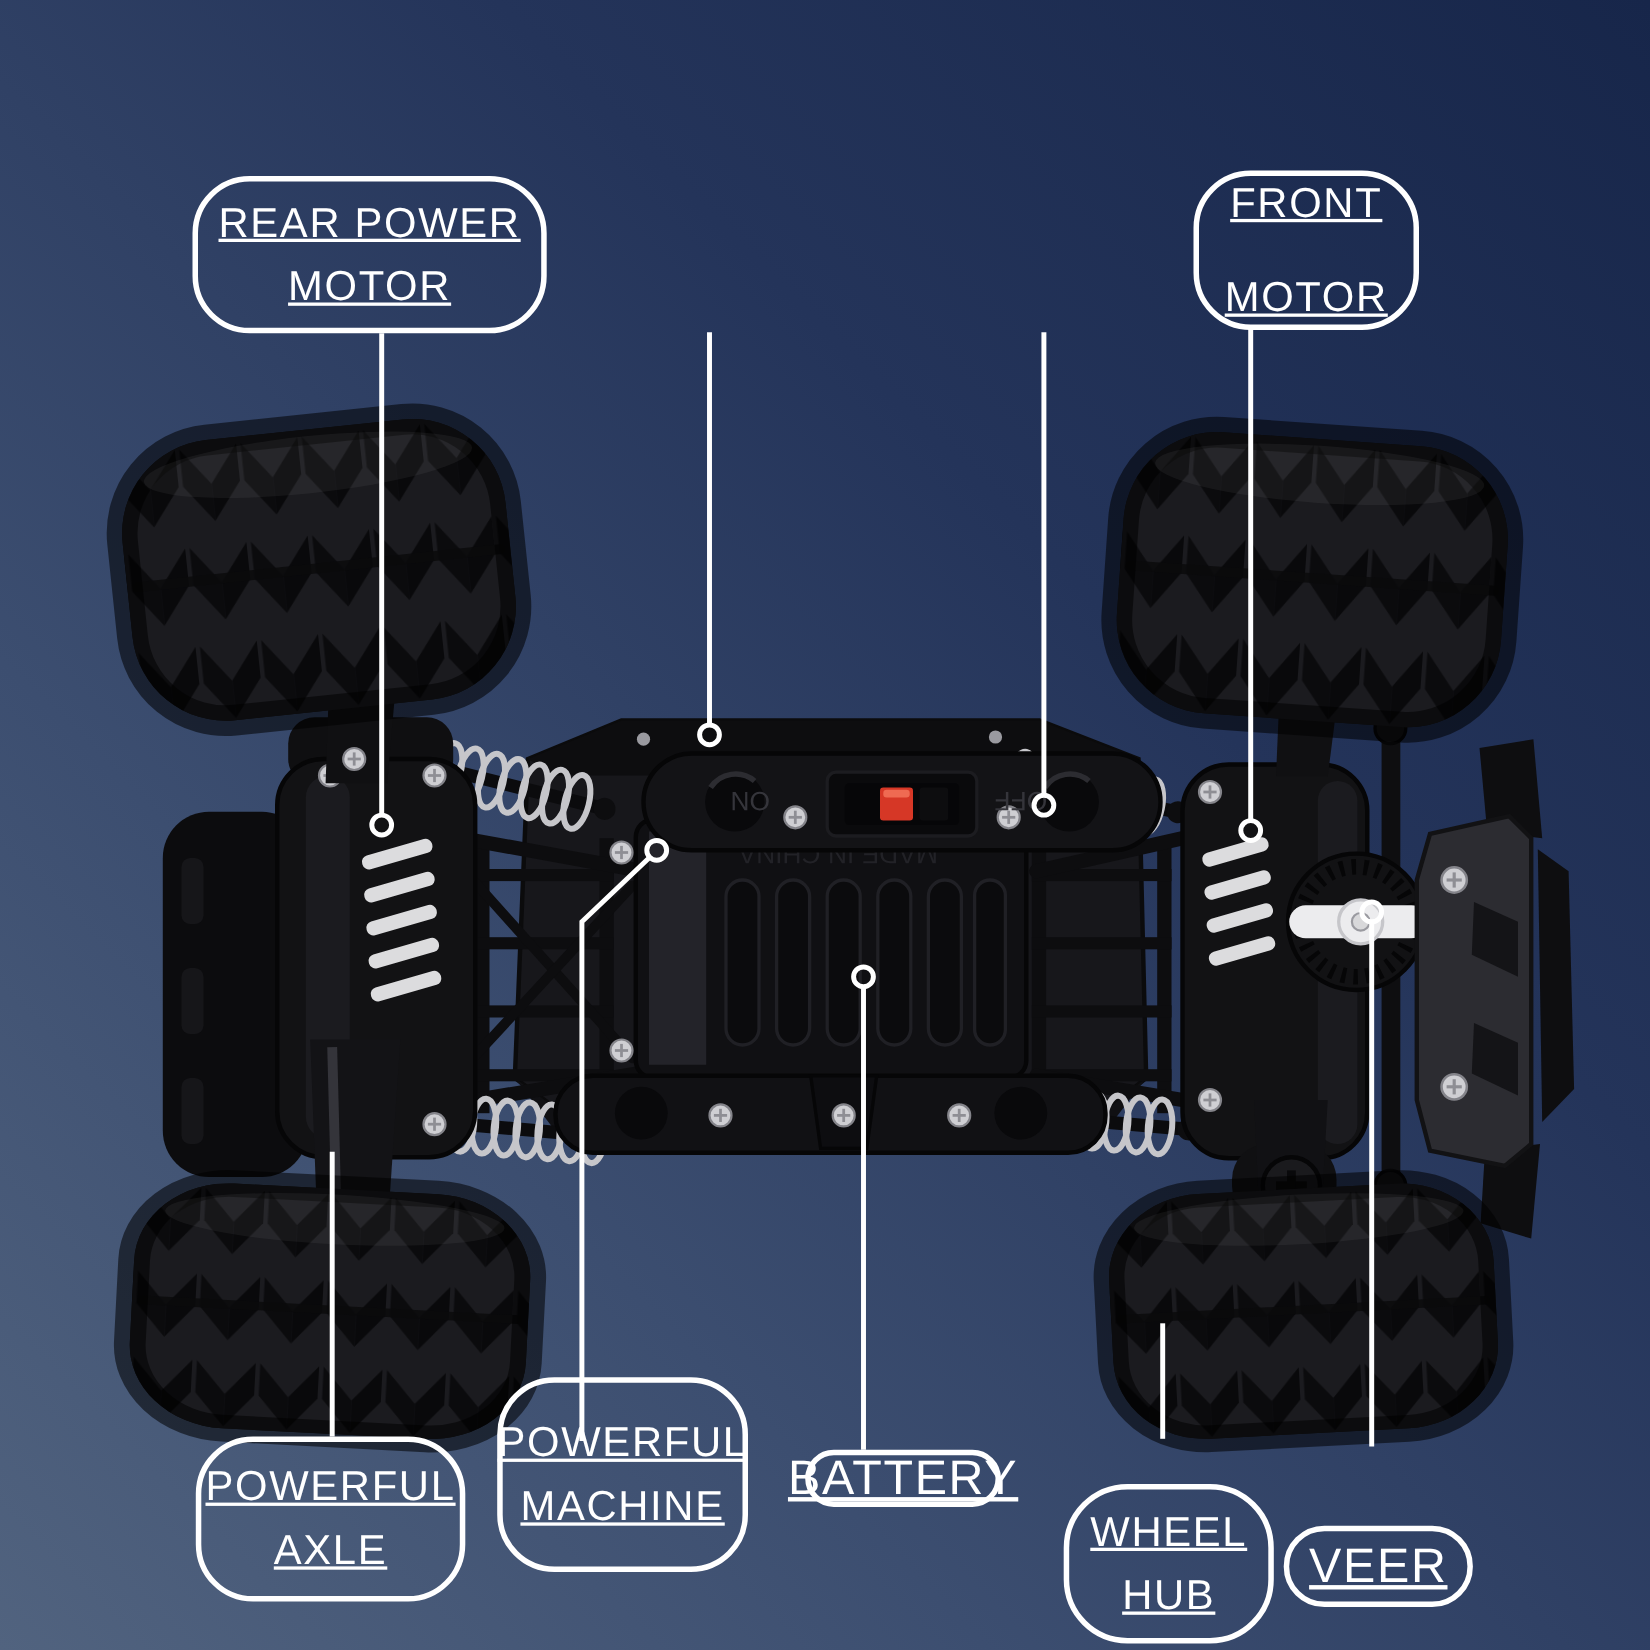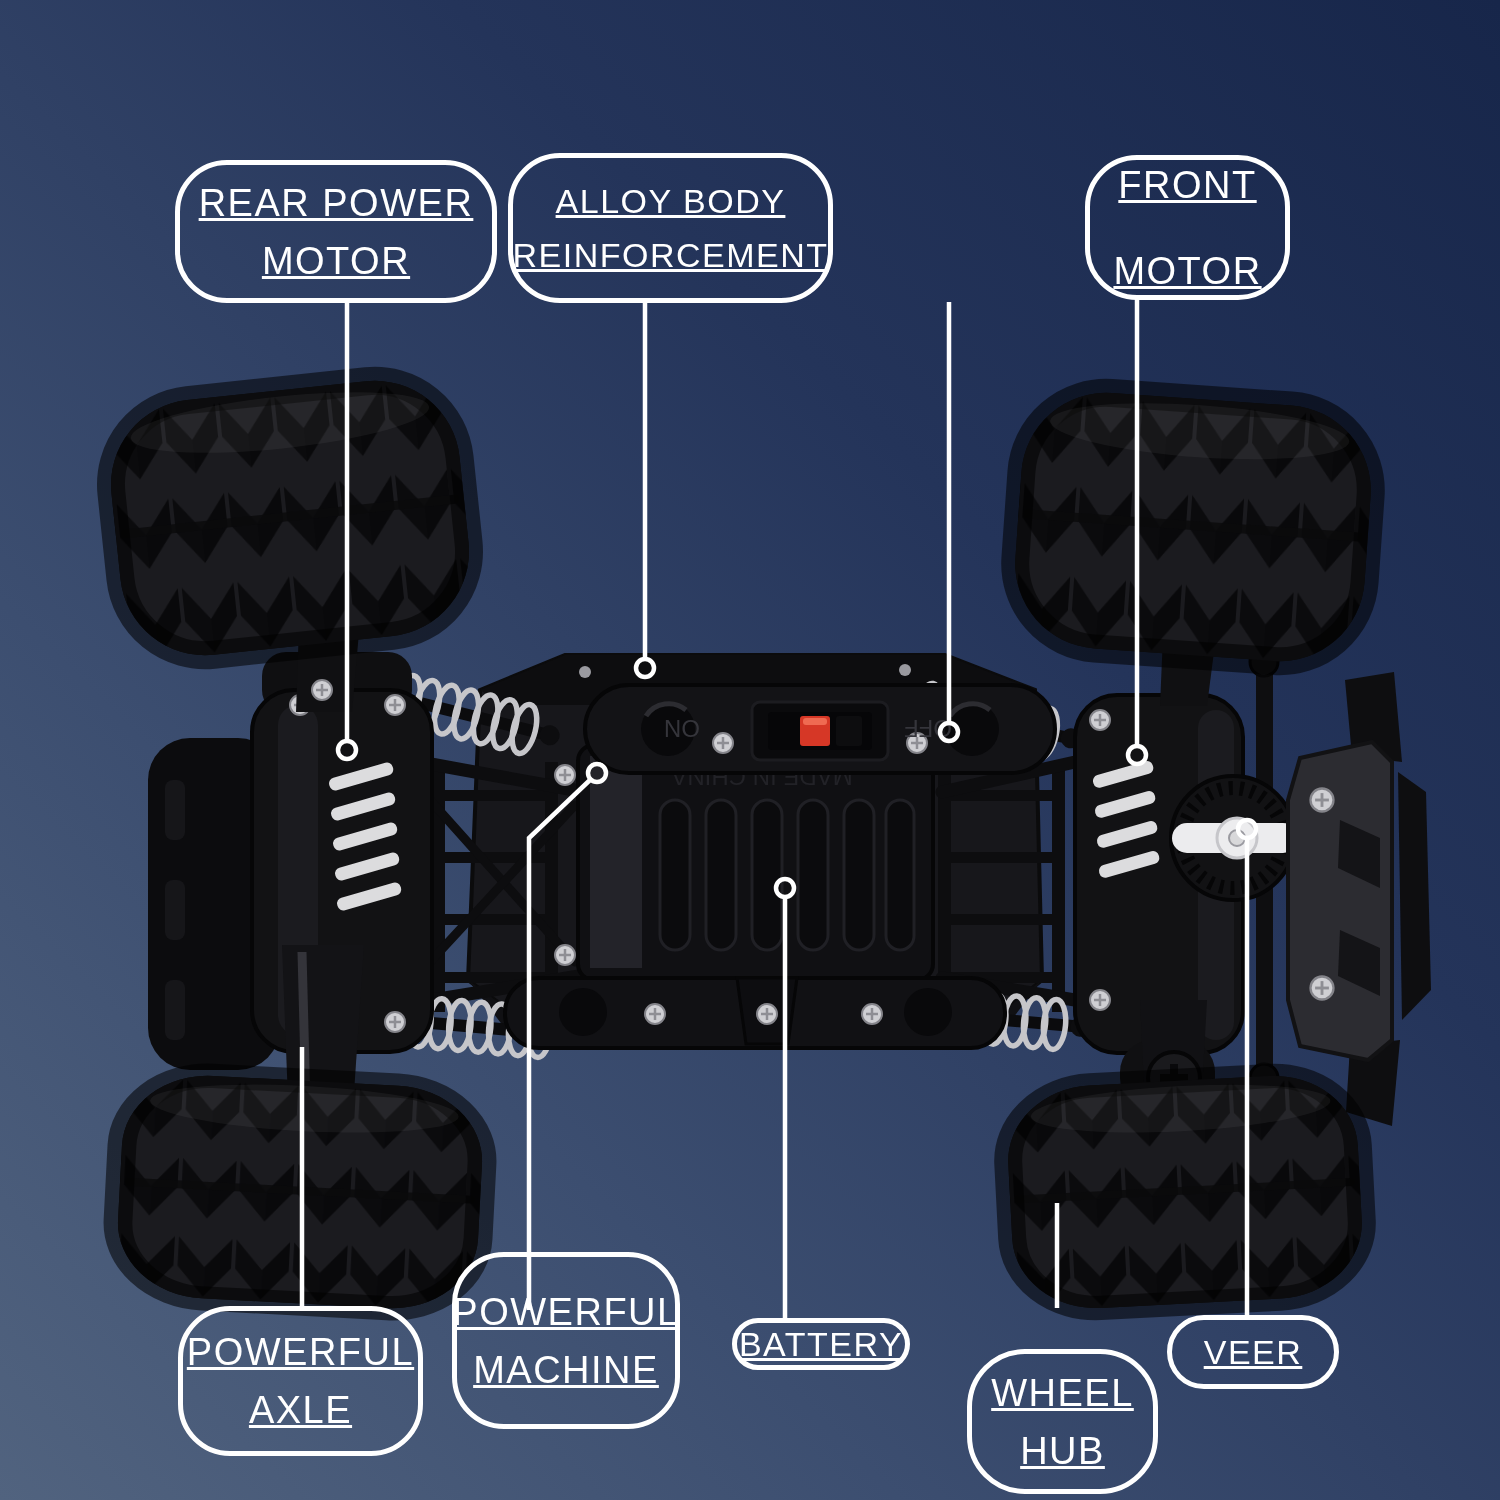--- a/index.html
+++ b/index.html
@@ -11,21 +11,21 @@
   .stage svg{position:absolute;left:0;top:0;}
   .car-layer{z-index:1;}
   .line-layer{z-index:3;pointer-events:none;}
   .callout{
     position:absolute;z-index:4;box-sizing:border-box;
     border:5px solid #fff;border-radius:52px;color:#fff;
     display:flex;flex-direction:column;align-items:center;justify-content:center;
     text-align:center;gap:20px;font-size:38px;letter-spacing:1.5px;
     line-height:1;white-space:nowrap;text-decoration:underline;
   }
-  .callout.pill{border-radius:999px;font-size:34px;gap:0;}
+  .callout.pill{border-radius:999px;font-size:44px;gap:0;}
   .callout.small-font{font-size:34px;}
 </style>
 </head>
 <body>
 
 <div class="stage">
 
   <svg class="car-layer" width="1500" height="1500" viewBox="0 0 1500 1500">
     <defs>
       <pattern id="tread" width="56" height="260" patternUnits="userSpaceOnUse" x="-175" y="-128">
@@ -269,24 +269,20 @@
       <line x1="1247" y1="1315" x2="1247" y2="839"></line>
         <circle cx="1247" cy="829" r="9"></circle>
     </g>
   </svg>
 
   <div class="callout" style="left:175px;top:160px;width:322px;height:143px;">
     <span>REAR POWER</span>
     <span>MOTOR</span>
   </div>
 
-  <div class="callout small-font" style="left:508px;top:153px;width:325px;height:150px;">
-    <span>ALLOY BODY</span>
-    <span>REINFORCEMENT</span>
-  </div>
 
 
   <div class="callout" style="left:1085px;top:155px;width:205px;height:145px;gap:48px;">
     <span>FRONT</span>
     <span>MOTOR</span>
   </div>
 
   <div class="callout" style="left:178px;top:1306px;width:245px;height:150px;">
     <span>POWERFUL</span>
     <span>AXLE</span>
@@ -299,17 +295,17 @@
 
   <div class="callout pill" style="left:732px;top:1318px;width:178px;height:52px;">
     <span>BATTERY</span>
   </div>
 
   <div class="callout" style="left:967px;top:1308px;width:191px;height:145px;border-radius:58px;margin-top:41px;">
     <span>WHEEL</span>
     <span>HUB</span>
   </div>
 
-  <div class="callout pill" style="left:1167px;top:1315px;width:172px;height:74px;">
+  <div class="callout pill" style="left:1167px;top:1387px;width:172px;height:74px;">
     <span>VEER</span>
   </div>
 
 </div>
 
 </body></html>

